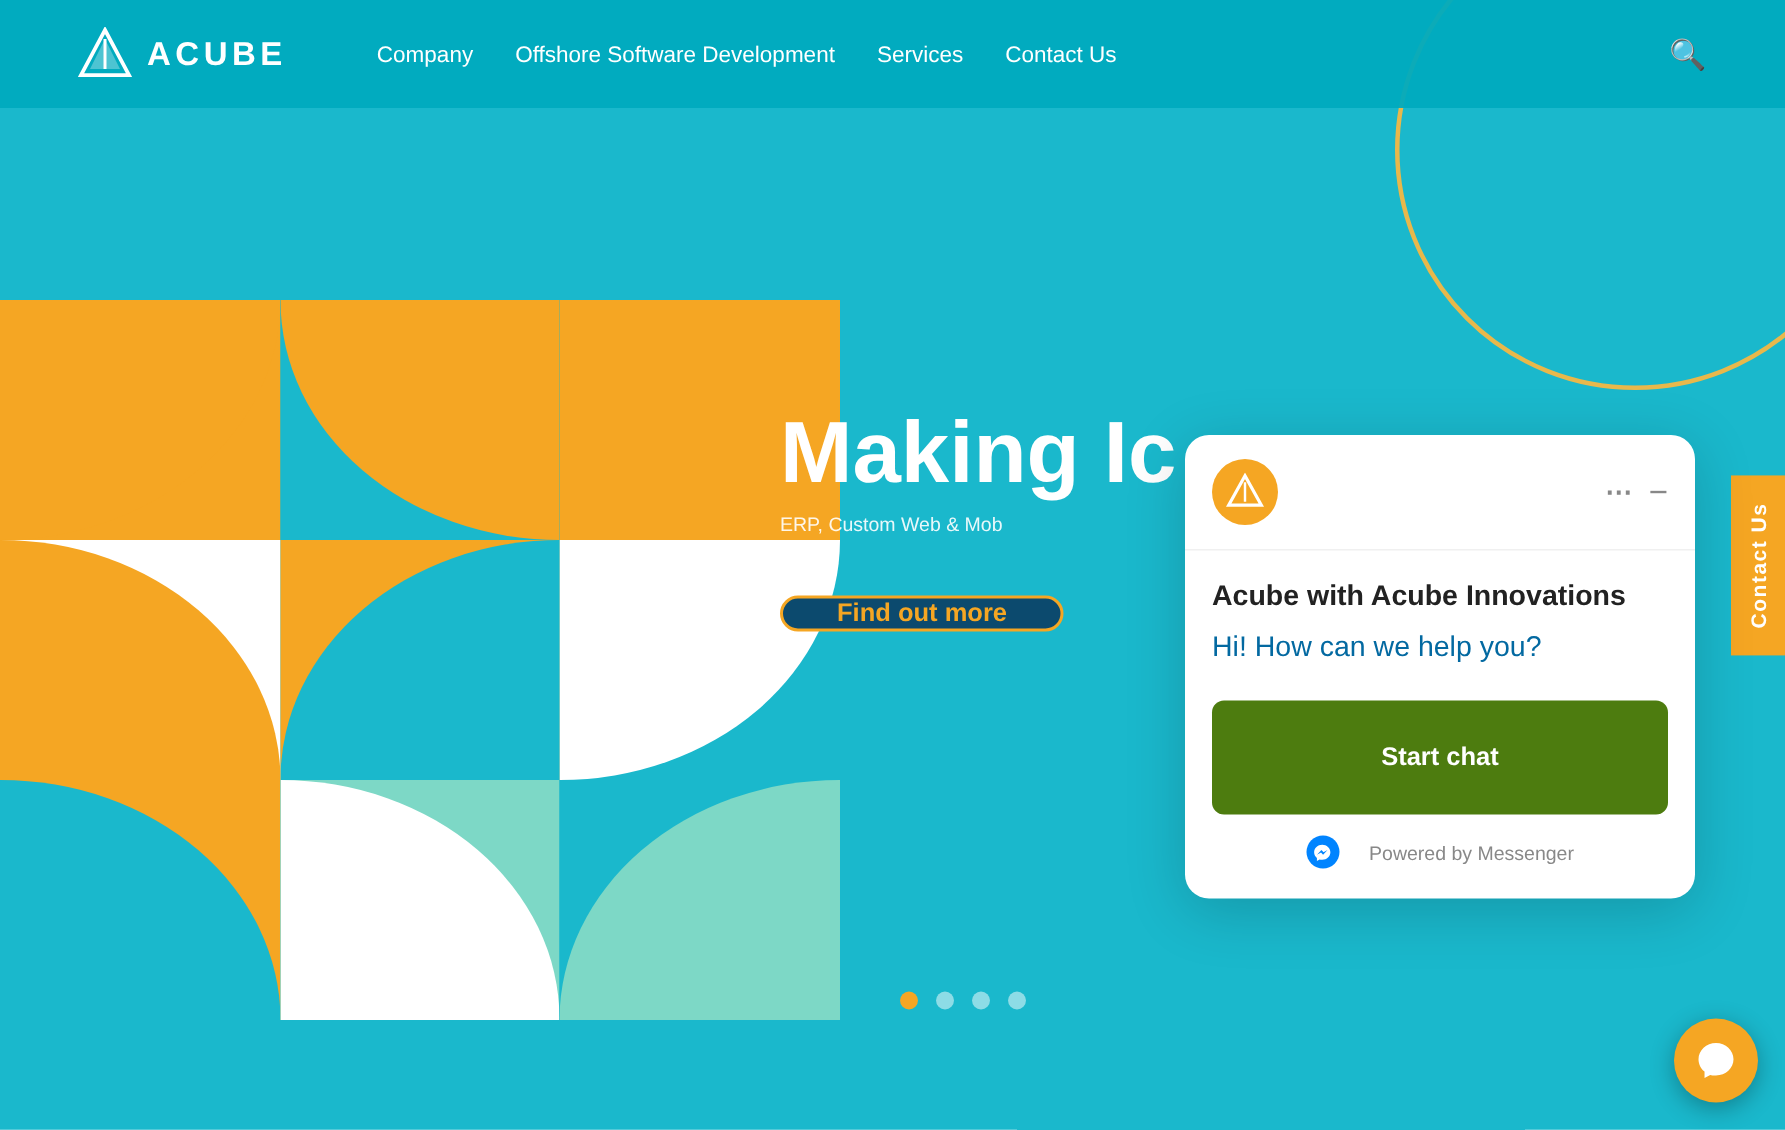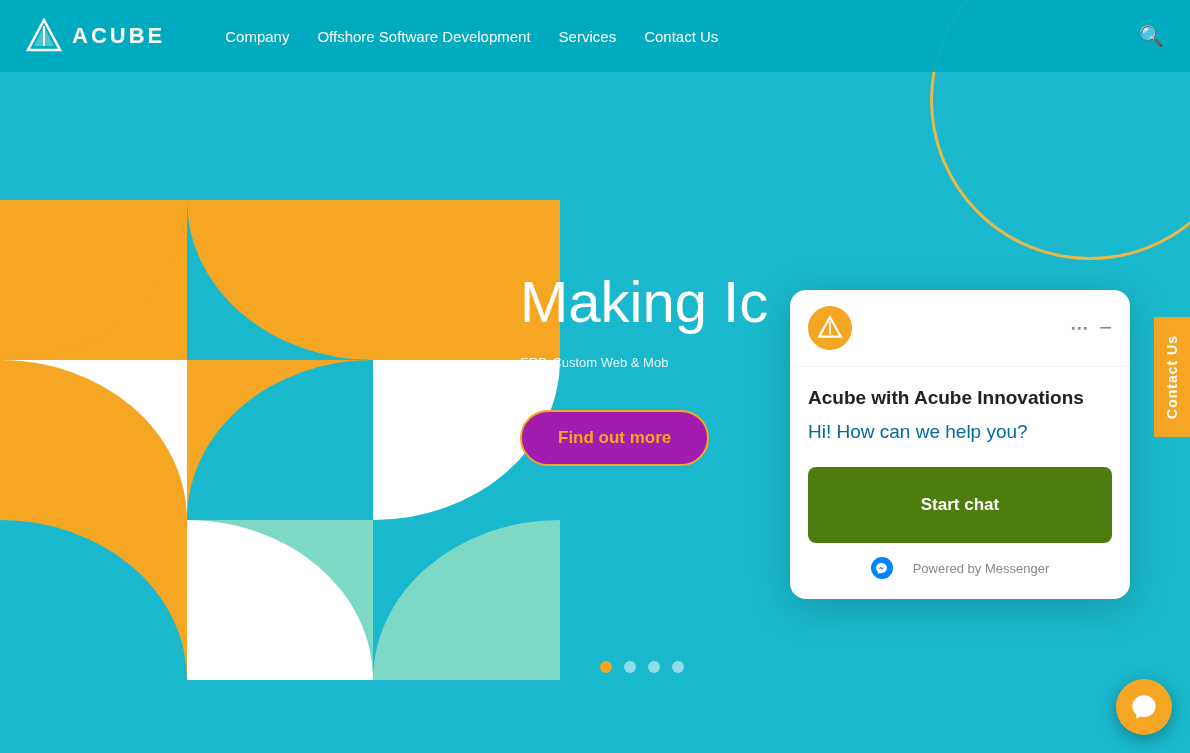--- a/index.html
+++ b/index.html
@@ -6,21 +6,21 @@
     body { width: 1190px; height: 753px; overflow: hidden; font-family: 'Segoe UI', Arial, sans-serif; }
 
     
     .navbar {
       position: absolute;
       top: 0; left: 0; right: 0;
       height: 72px;
       background: rgba(0,170,190,0.95);
       display: flex;
       align-items: center;
-      padding: 0 26px;
+      padding: 0 52px;
       z-index: 100;
     }
     .logo-area {
       display: flex;
       align-items: center;
       gap: 10px;
       margin-right: 60px;
     }
     .logo-icon {
       width: 36px; height: 36px;
@@ -101,36 +101,36 @@
 
     
     .hero-content {
       position: absolute;
       top: 270px;
       left: 520px;
       color: white;
     }
     .hero-heading {
       font-size: 58px;
-      font-weight: 400;
+      font-weight: 700;
       line-height: 1.1;
-      margin-bottom: 21px;
+      margin-bottom: 8px;
     }
     .hero-sub {
       font-size: 13px;
       margin-bottom: 40px;
       opacity: 0.9;
     }
     .find-out-btn {
       display: inline-block;
       border: 2px solid #f5a623;
       color: #f5a623;
-      background: #a21caf;
+      background: #0c4a6e;
       border-radius: 30px;
-      padding: 16px 36px;
+      padding: 0 36px;
       font-size: 17px;
       font-weight: 600;
       cursor: pointer;
     }
 
     
     .slider-dots {
       position: absolute;
       bottom: 80px;
       left: 600px;

